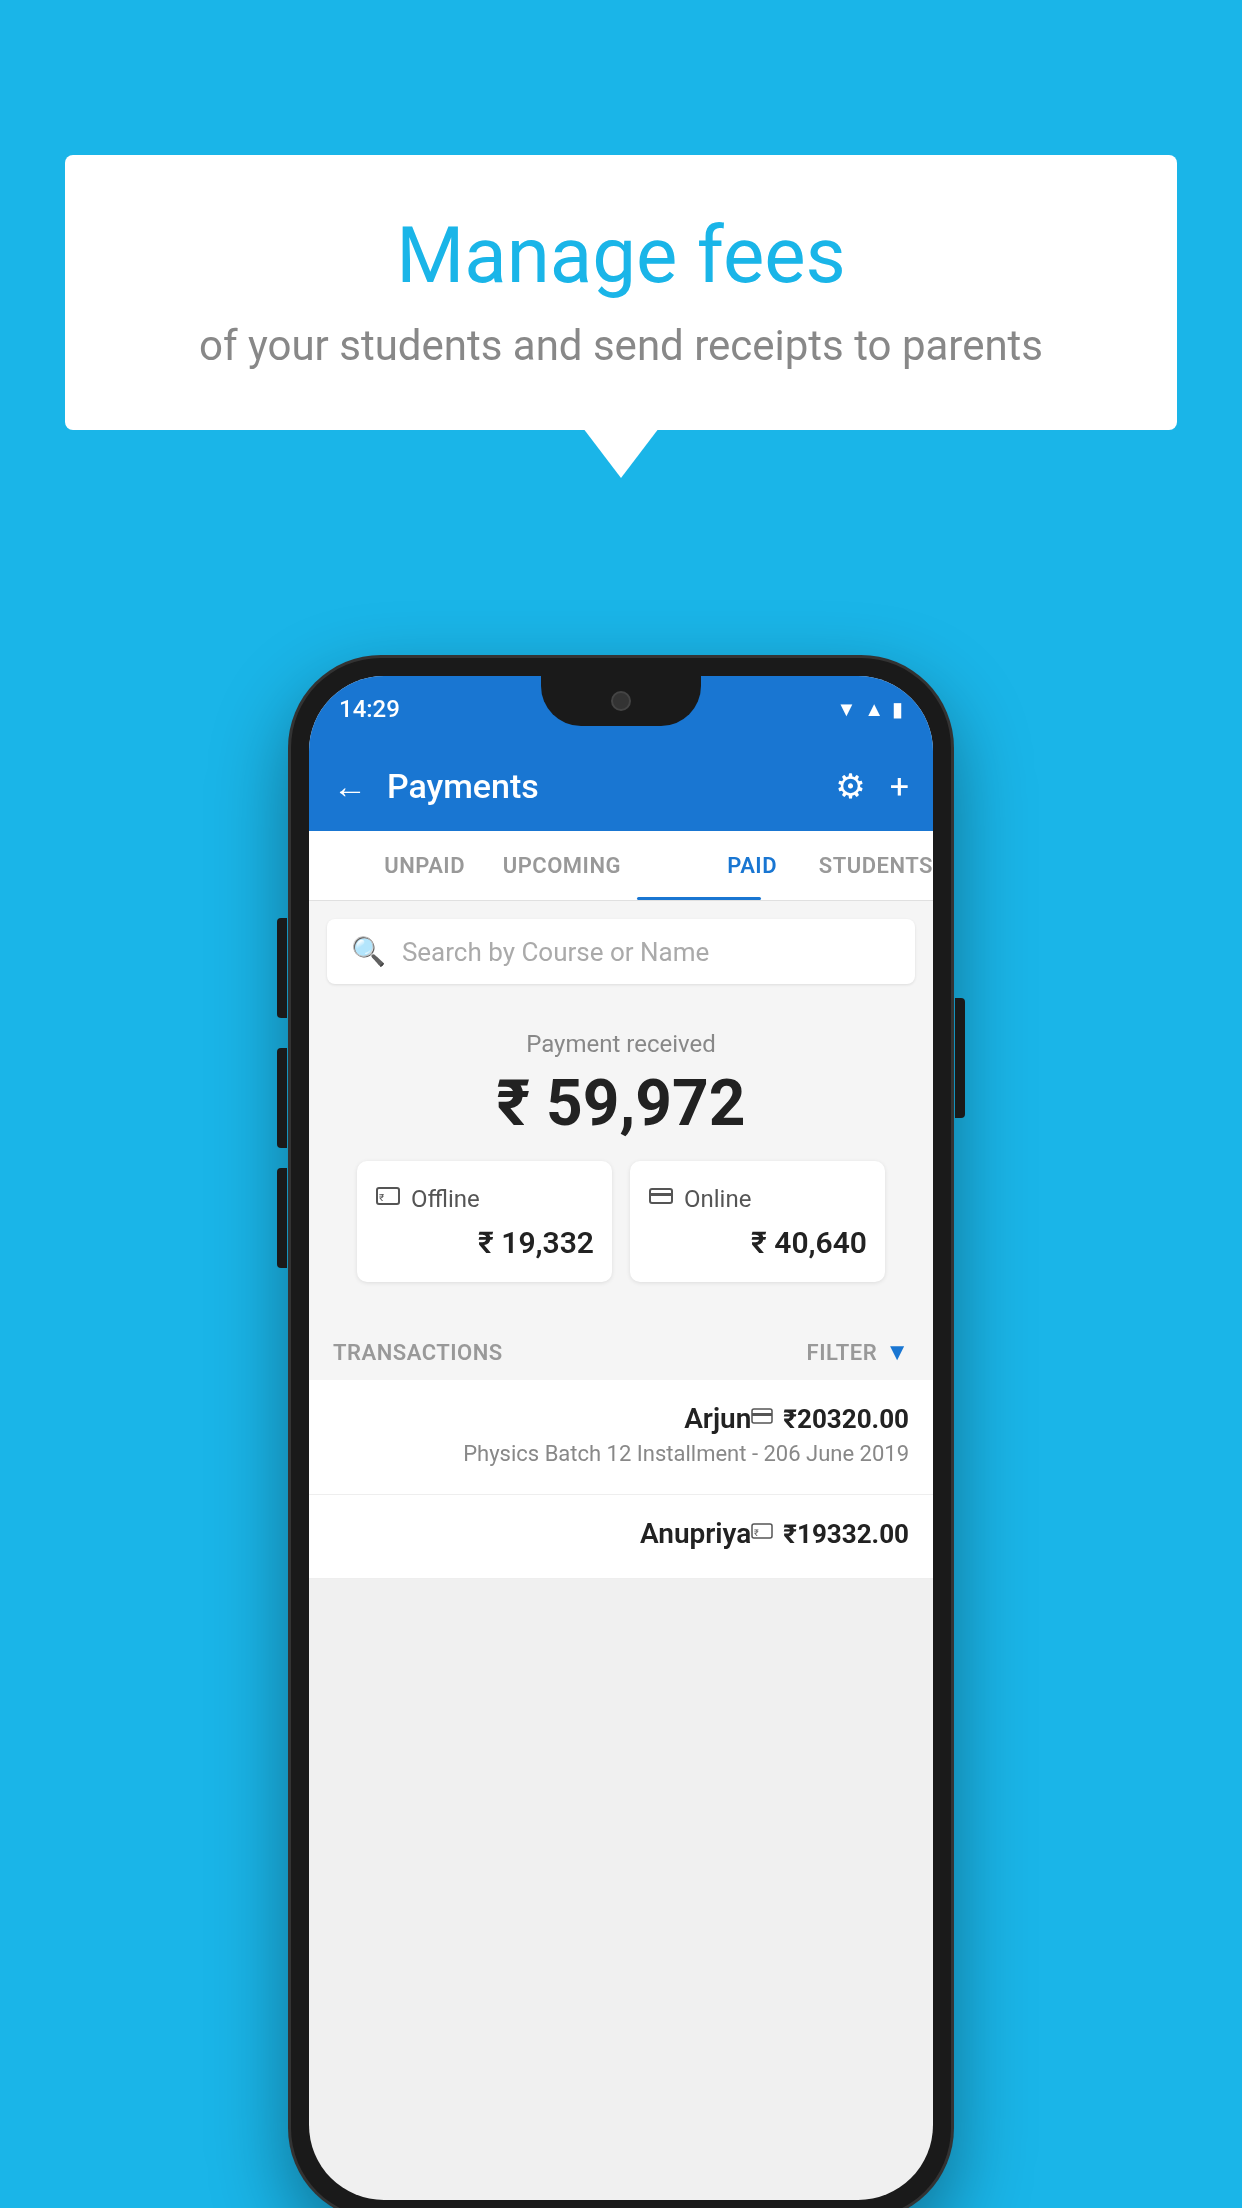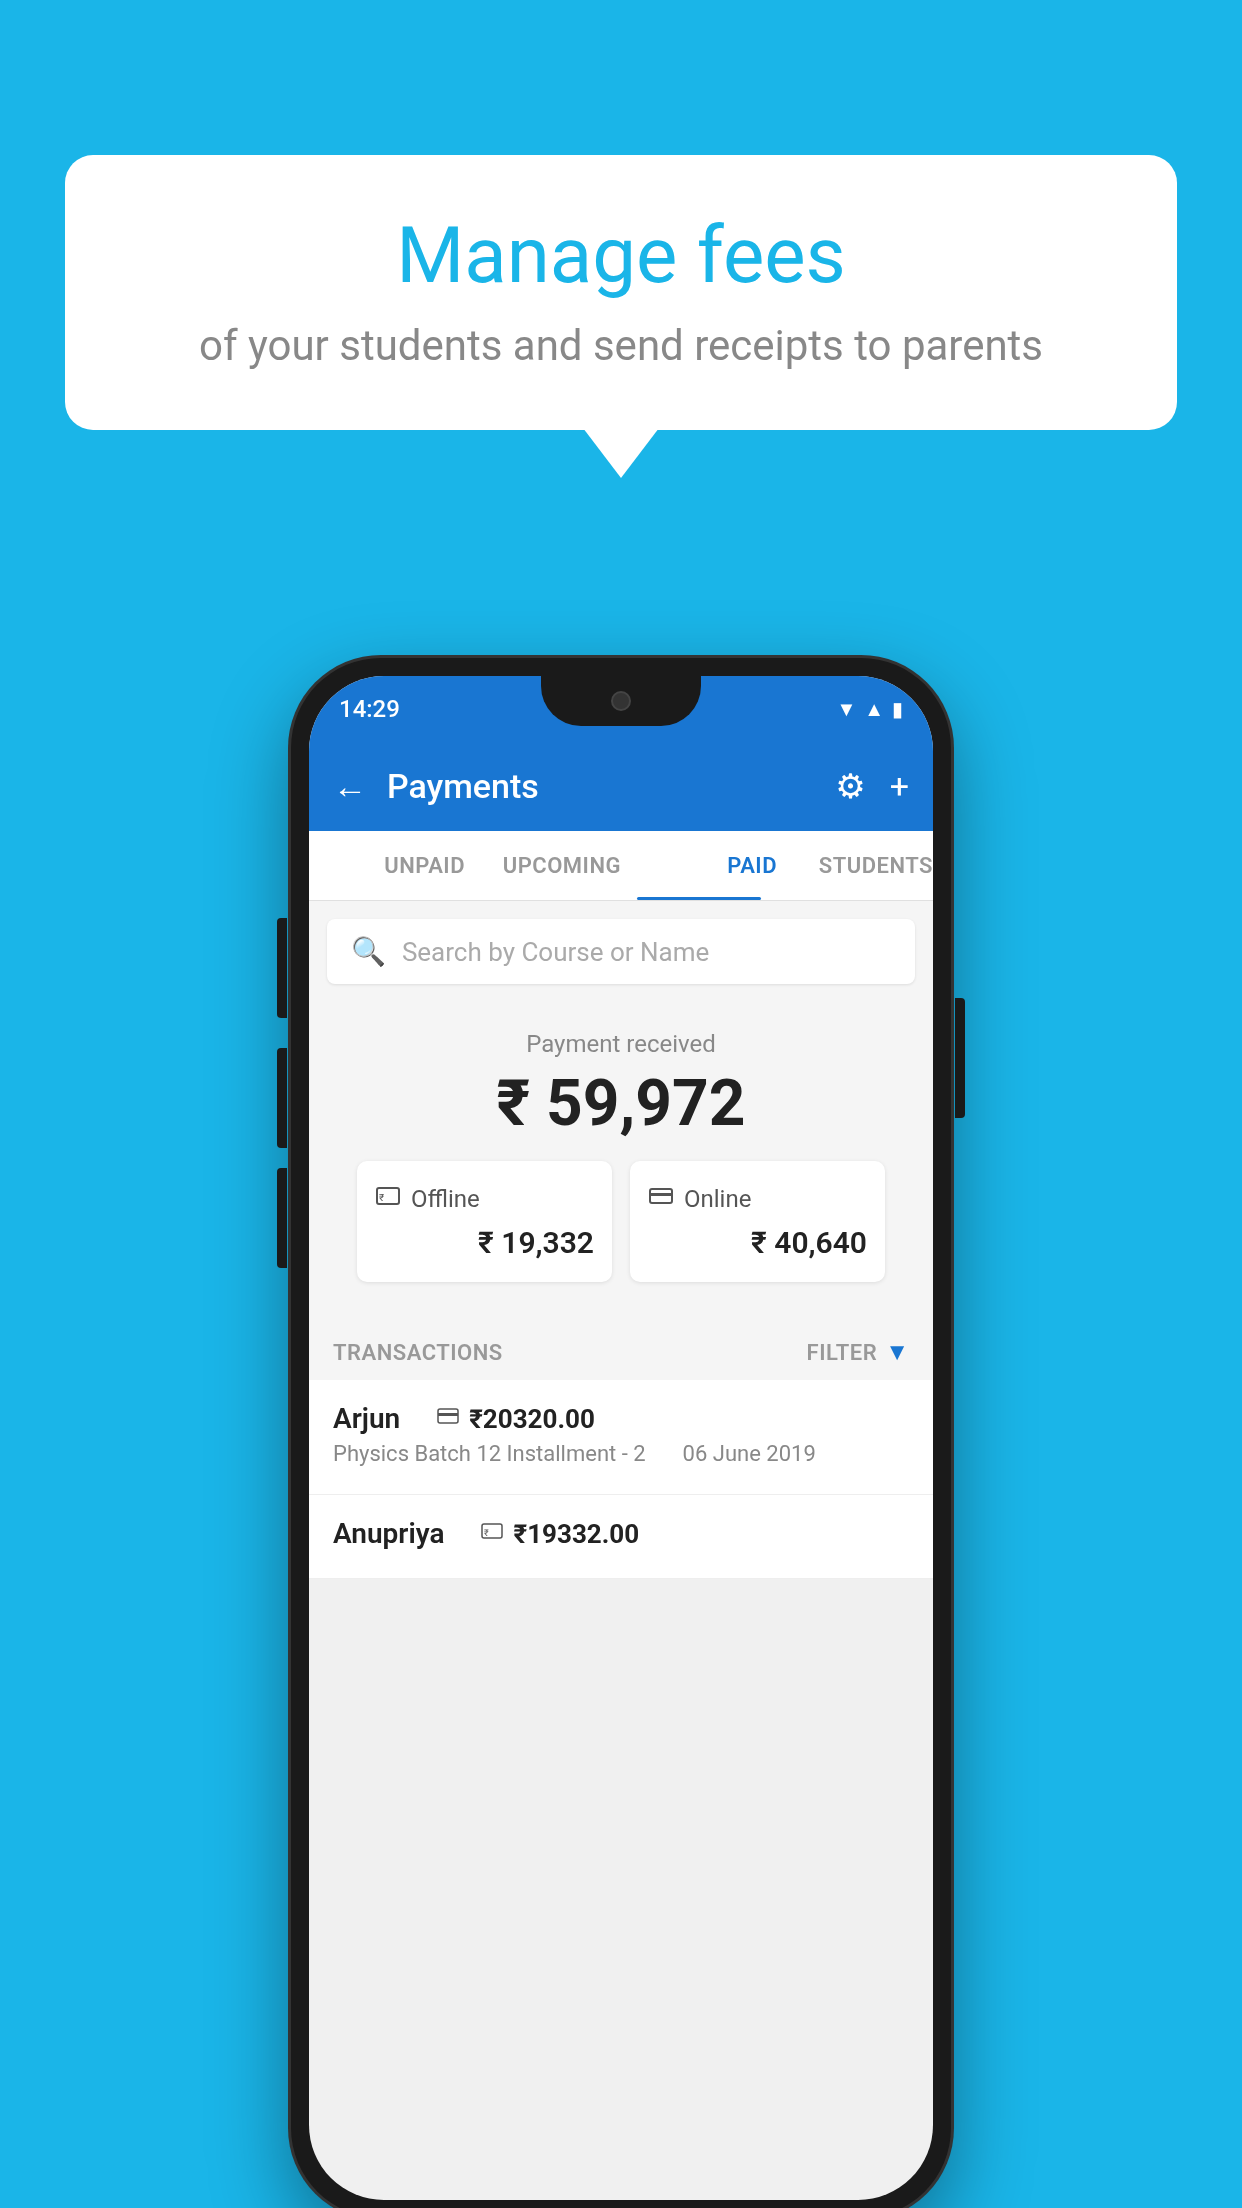--- a/index.html
+++ b/index.html
@@ -16,21 +16,21 @@
     
     .speech-bubble-container {
       position: absolute;
       top: 155px;
       left: 65px;
       right: 65px;
     }
 
     .speech-bubble {
       background: white;
-      border-radius: 28px;
+      border-radius: 8px;
       padding: 55px 60px 60px 60px;
       text-align: center;
       position: relative;
     }
 
     .speech-bubble::after {
       content: '';
       position: absolute;
       bottom: -48px;
       left: 50%;
@@ -342,23 +342,22 @@
     
     .transaction-item {
       background: white;
       padding: 22px 24px;
       border-bottom: 1px solid #eee;
     }
 
     .transaction-row {
       display: flex;
       align-items: center;
-      justify-content: flex-start;
+      justify-content: flex-end;
       margin-bottom: 6px;
-      gap: 37px;
     }
 
     .transaction-name {
       font-size: 28px;
       font-weight: 600;
       color: #222;
     }
 
     .transaction-amount-container {
       display: flex;

